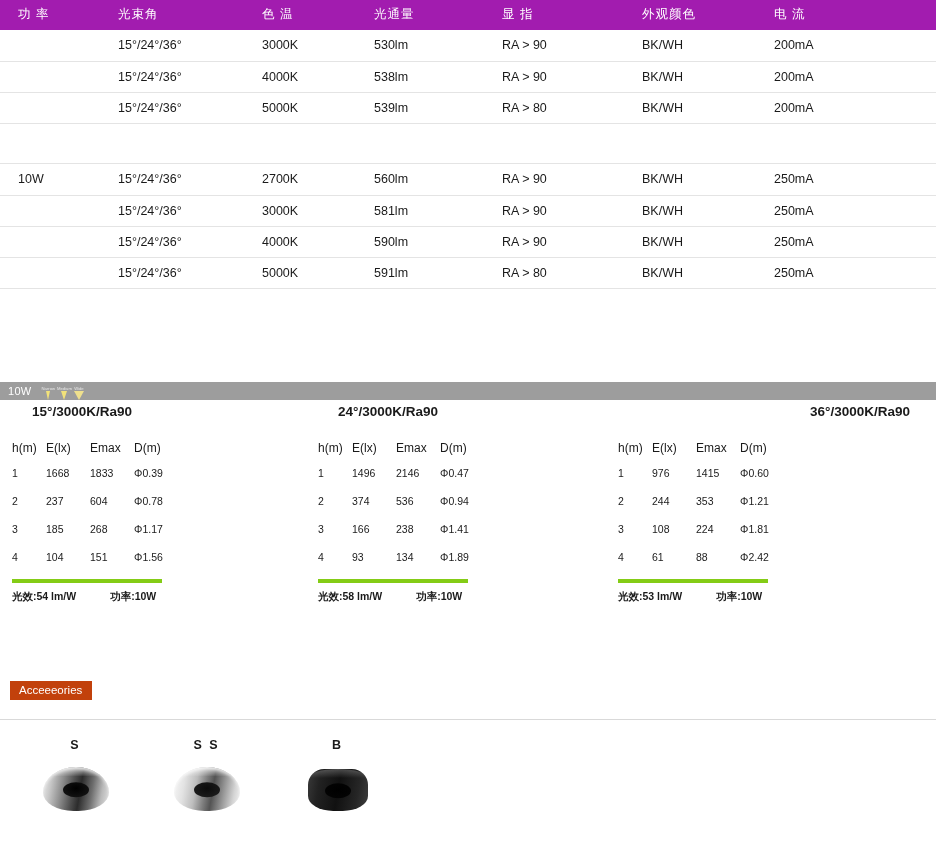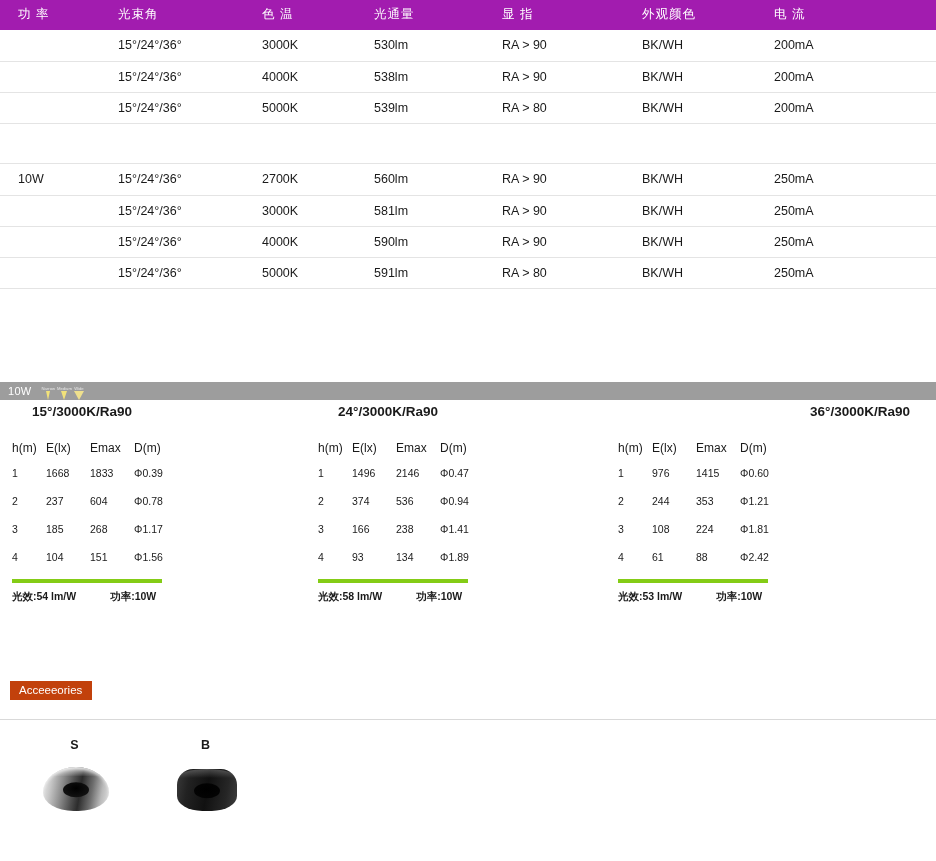--- a/index.html
+++ b/index.html
@@ -488,20 +488,30 @@
         <div class="acc-code">S</div>
         <div class="acc-art">
           <div class="ref silver">
             <span class="rim"></span>
             <span class="hole"></span>
           </div>
         </div>
 
       </div>
 
+      <div class="acc-item">
+        <div class="acc-code">S S</div>
+        <div class="acc-art">
+          <div class="ref satin">
+            <span class="rim"></span>
+            <span class="hole"></span>
+          </div>
+        </div>
+
+      </div>
 
       <div class="acc-item">
         <div class="acc-code">B</div>
         <div class="acc-art">
           <div class="ref black">
             <span class="rim"></span>
             <span class="hole"></span>
           </div>
         </div>
 

